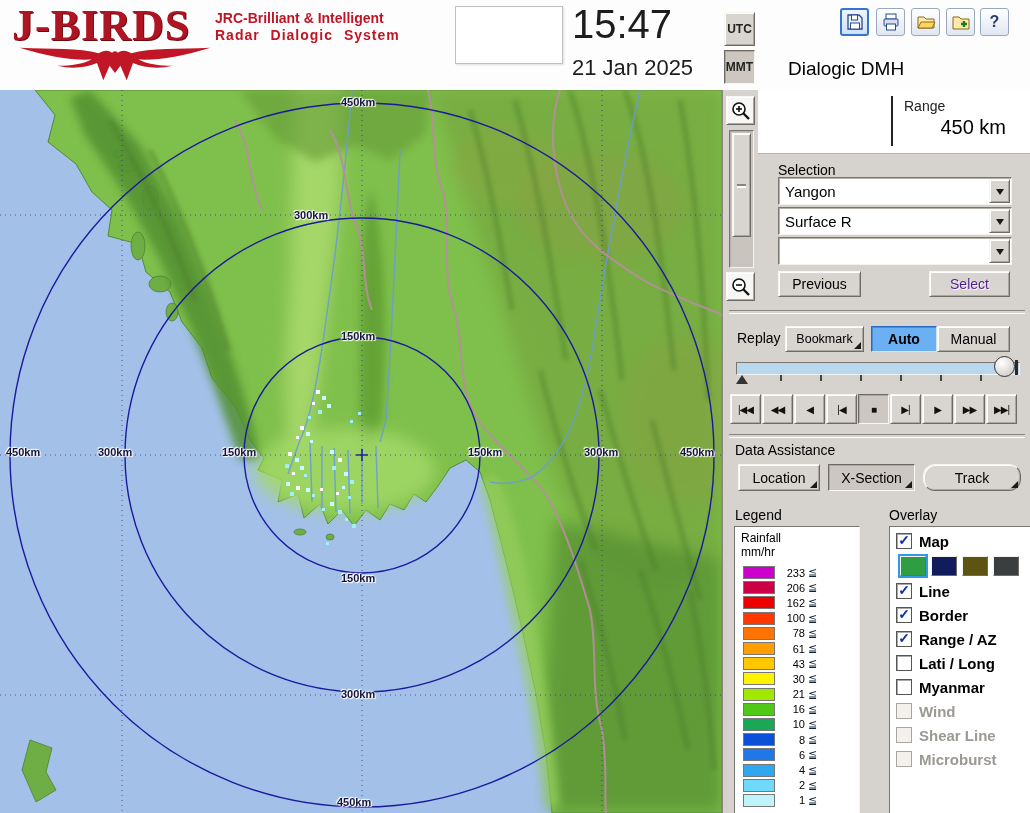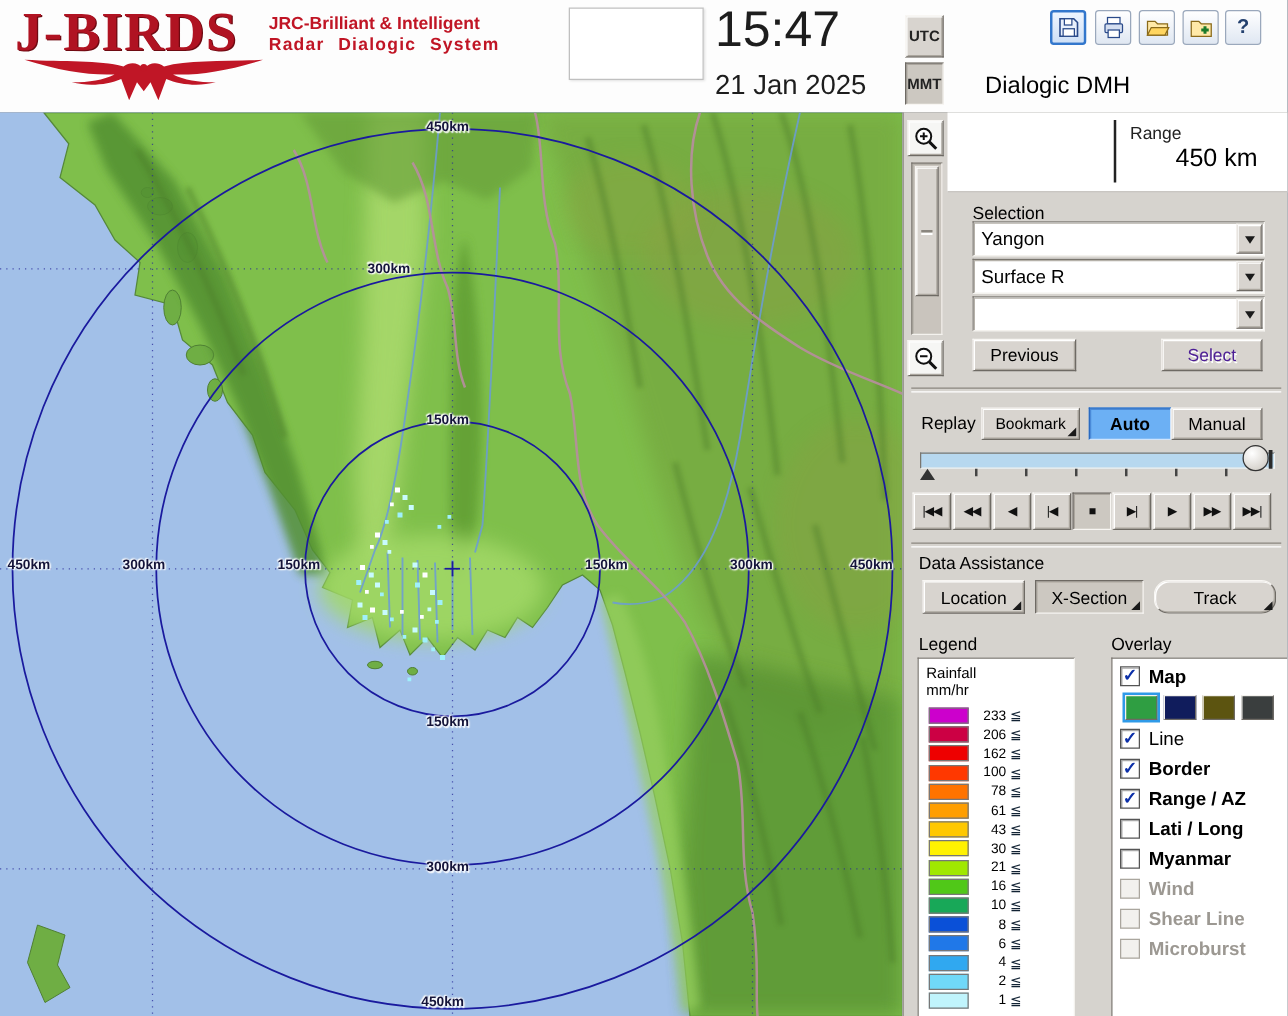--- a/index.html
+++ b/index.html
@@ -555,21 +555,21 @@
           <span class="swatch" style="background: rgb(92, 84, 16);"></span>
 
           <span class="swatch" style="background: rgb(58, 62, 62);"></span>
         </div>
       <div>
 
           <div class="orow checked">
             <span class="cb">
               <span class="mark">✓</span>
             </span>
-            <span style="font-weight:normal;text-align:center;">Line</span>
+            <span style="font-weight:bold;text-align:center;">Line</span>
           </div>
 
           <div class="orow checked">
             <span class="cb">
               <span class="mark">✓</span>
             </span>
             <span style="font-weight:bold;">Border</span>
           </div>
 
           <div class="orow checked">

